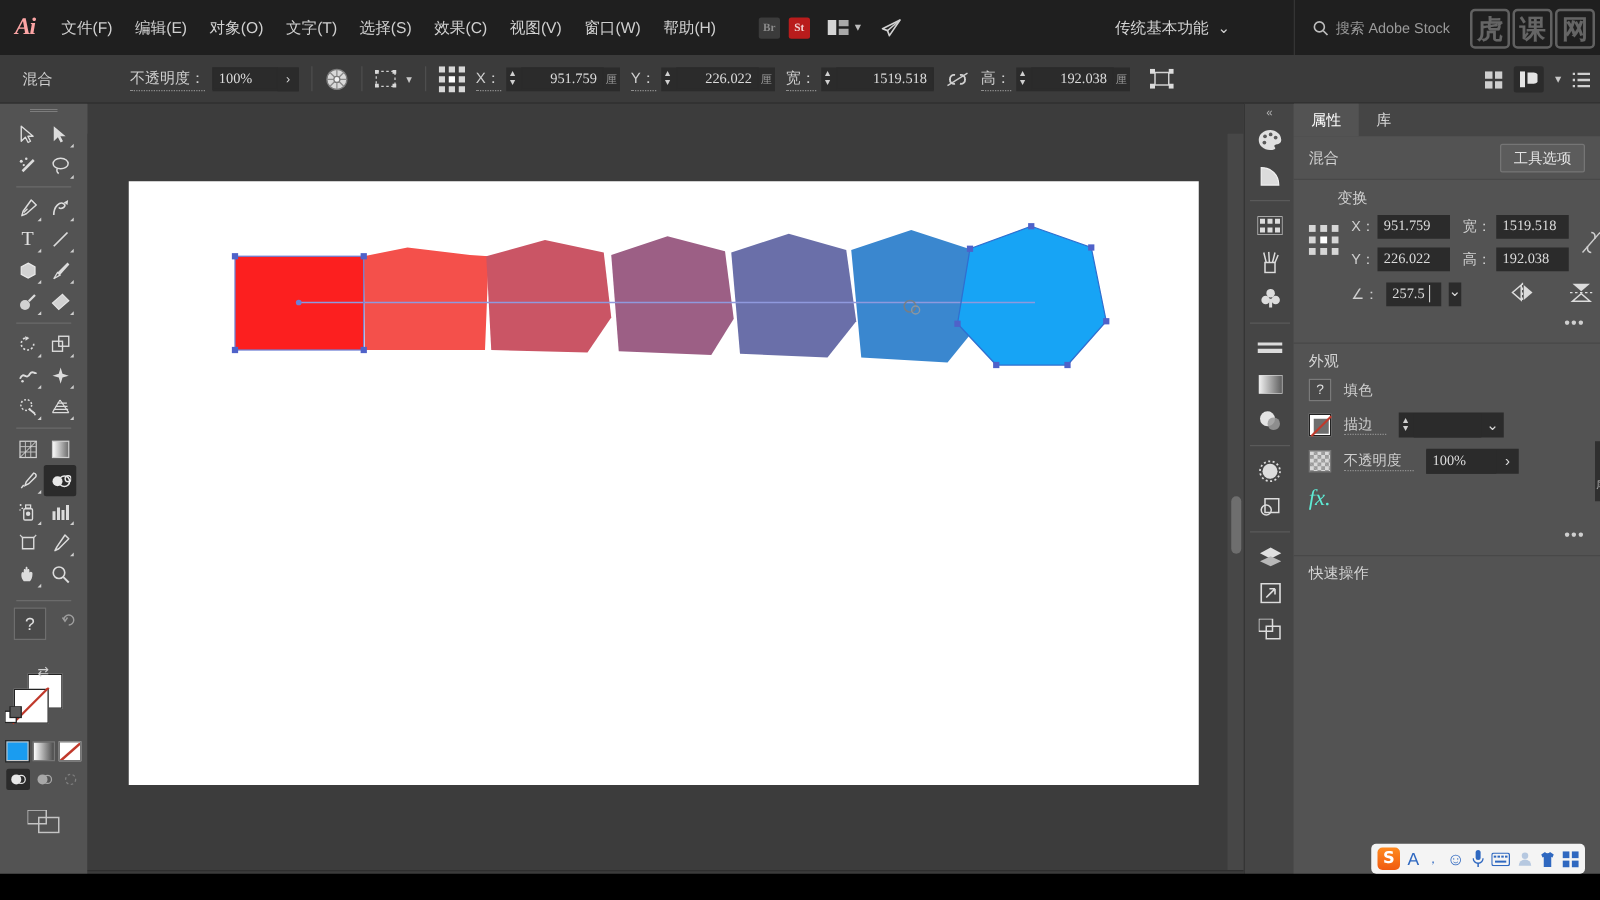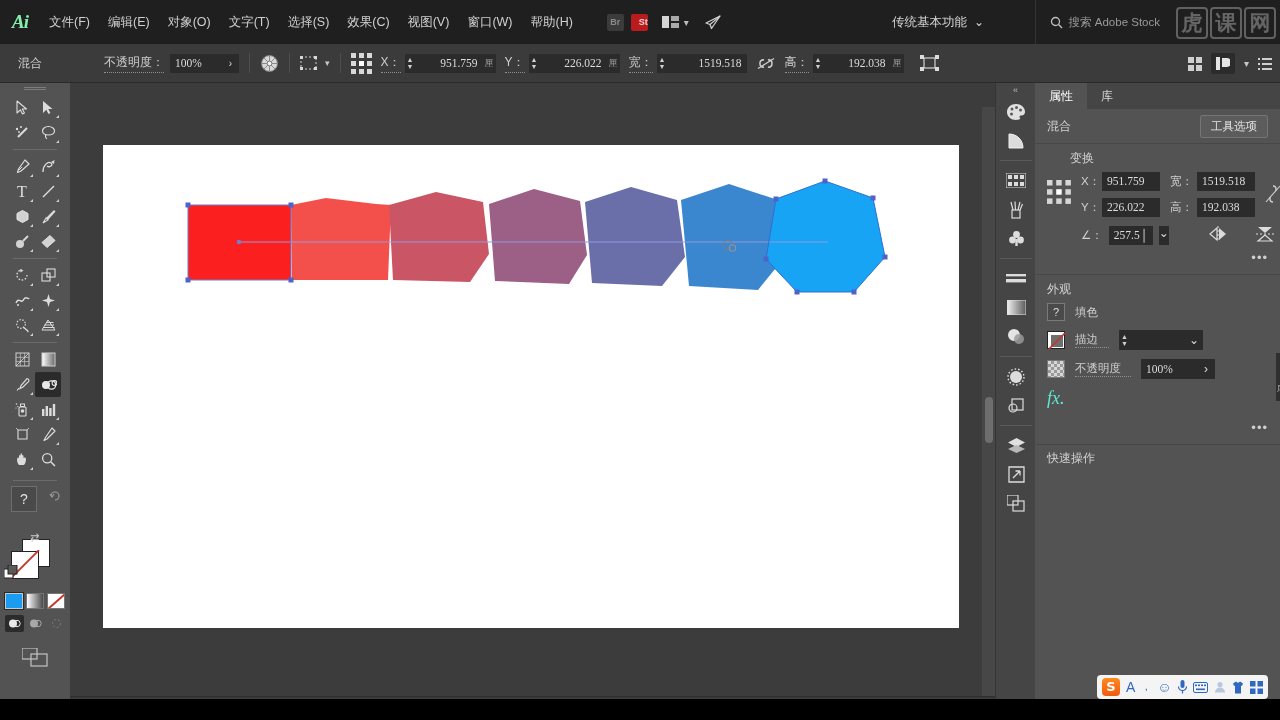--- a/index.html
+++ b/index.html
@@ -12,30 +12,30 @@
   }
   #app { position:relative; width:1280px; height:720px; background:#535353; }
 
   
   .menubar {
     position:absolute; left:0; top:0; width:1280px; height:44px;
     background:#1f1f1f; display:flex; align-items:center;
   }
   .ai-logo {
     width:40px; height:44px; display:flex; align-items:center; justify-content:center;
-    color:#86efac; font-weight:bold; font-size:19px; font-style:italic;
+    color:#fca5a5; font-weight:bold; font-size:19px; font-style:italic;
     font-family:"Liberation Serif", serif; letter-spacing:-1px;
   }
   .menu-item {
     padding:0 9px; height:44px; line-height:44px; font-size:12.5px; color:#d0d0d0;
     white-space:nowrap; cursor:default;
   }
   .mb-badge {
     width:17px; height:17px; border-radius:2px; background:#3b3b3b; color:#8a8a8a;
-    font-size:9px; line-height:17px; text-align:center; font-weight:bold; margin-left:7px;
+    font-size:9px; line-height:17px; text-align:center; font-weight:bold; margin-left:7px;font-family:Liberation Serif, serif;
   }
   .mb-icon { margin-left:14px; display:flex; align-items:center; color:#bdbdbd; }
   .workspace-sel {
     position:absolute; right:296px; top:0; height:44px; display:flex; align-items:center;
     font-size:12.5px; color:#d5d5d5; gap:7px;
   }
   .search-box {
     position:absolute; right:120px; top:0; height:44px; display:flex; align-items:center;
     gap:6px; color:#9a9a9a; font-size:11.5px; padding-left:14px;
     border-left:1px solid #343434;
@@ -217,21 +217,21 @@
     <div class="menu-item">编辑(E)</div>
     <div class="menu-item">对象(O)</div>
     <div class="menu-item">文字(T)</div>
     <div class="menu-item">选择(S)</div>
     <div class="menu-item">效果(C)</div>
     <div class="menu-item">视图(V)</div>
     <div class="menu-item">窗口(W)</div>
     <div class="menu-item">帮助(H)</div>
     <div style="width:18px"></div>
     <div class="mb-badge">Br</div>
-    <div class="mb-badge" style="background:#b91c1c;color:#f0d0d0;text-align:right;">St</div>
+    <div class="mb-badge" style="background:#b91c1c;color:#f0d0d0;">St</div>
     <div class="mb-icon">
       <svg width="17" height="12" viewBox="0 0 17 12">
           <rect x="0" y="0" width="7" height="12" fill="#d4d4d4"></rect>
           <rect x="9" y="0" width="8" height="5" fill="#a8a8a8"></rect>
           <rect x="9" y="7" width="8" height="5" fill="#a8a8a8"></rect>
         </svg>
     </div>
     <div class="mb-icon" style="margin-left:5px;font-size:10px;">▾</div>
     <div class="mb-icon">
       <svg width="18" height="15" viewBox="0 0 18 15">

